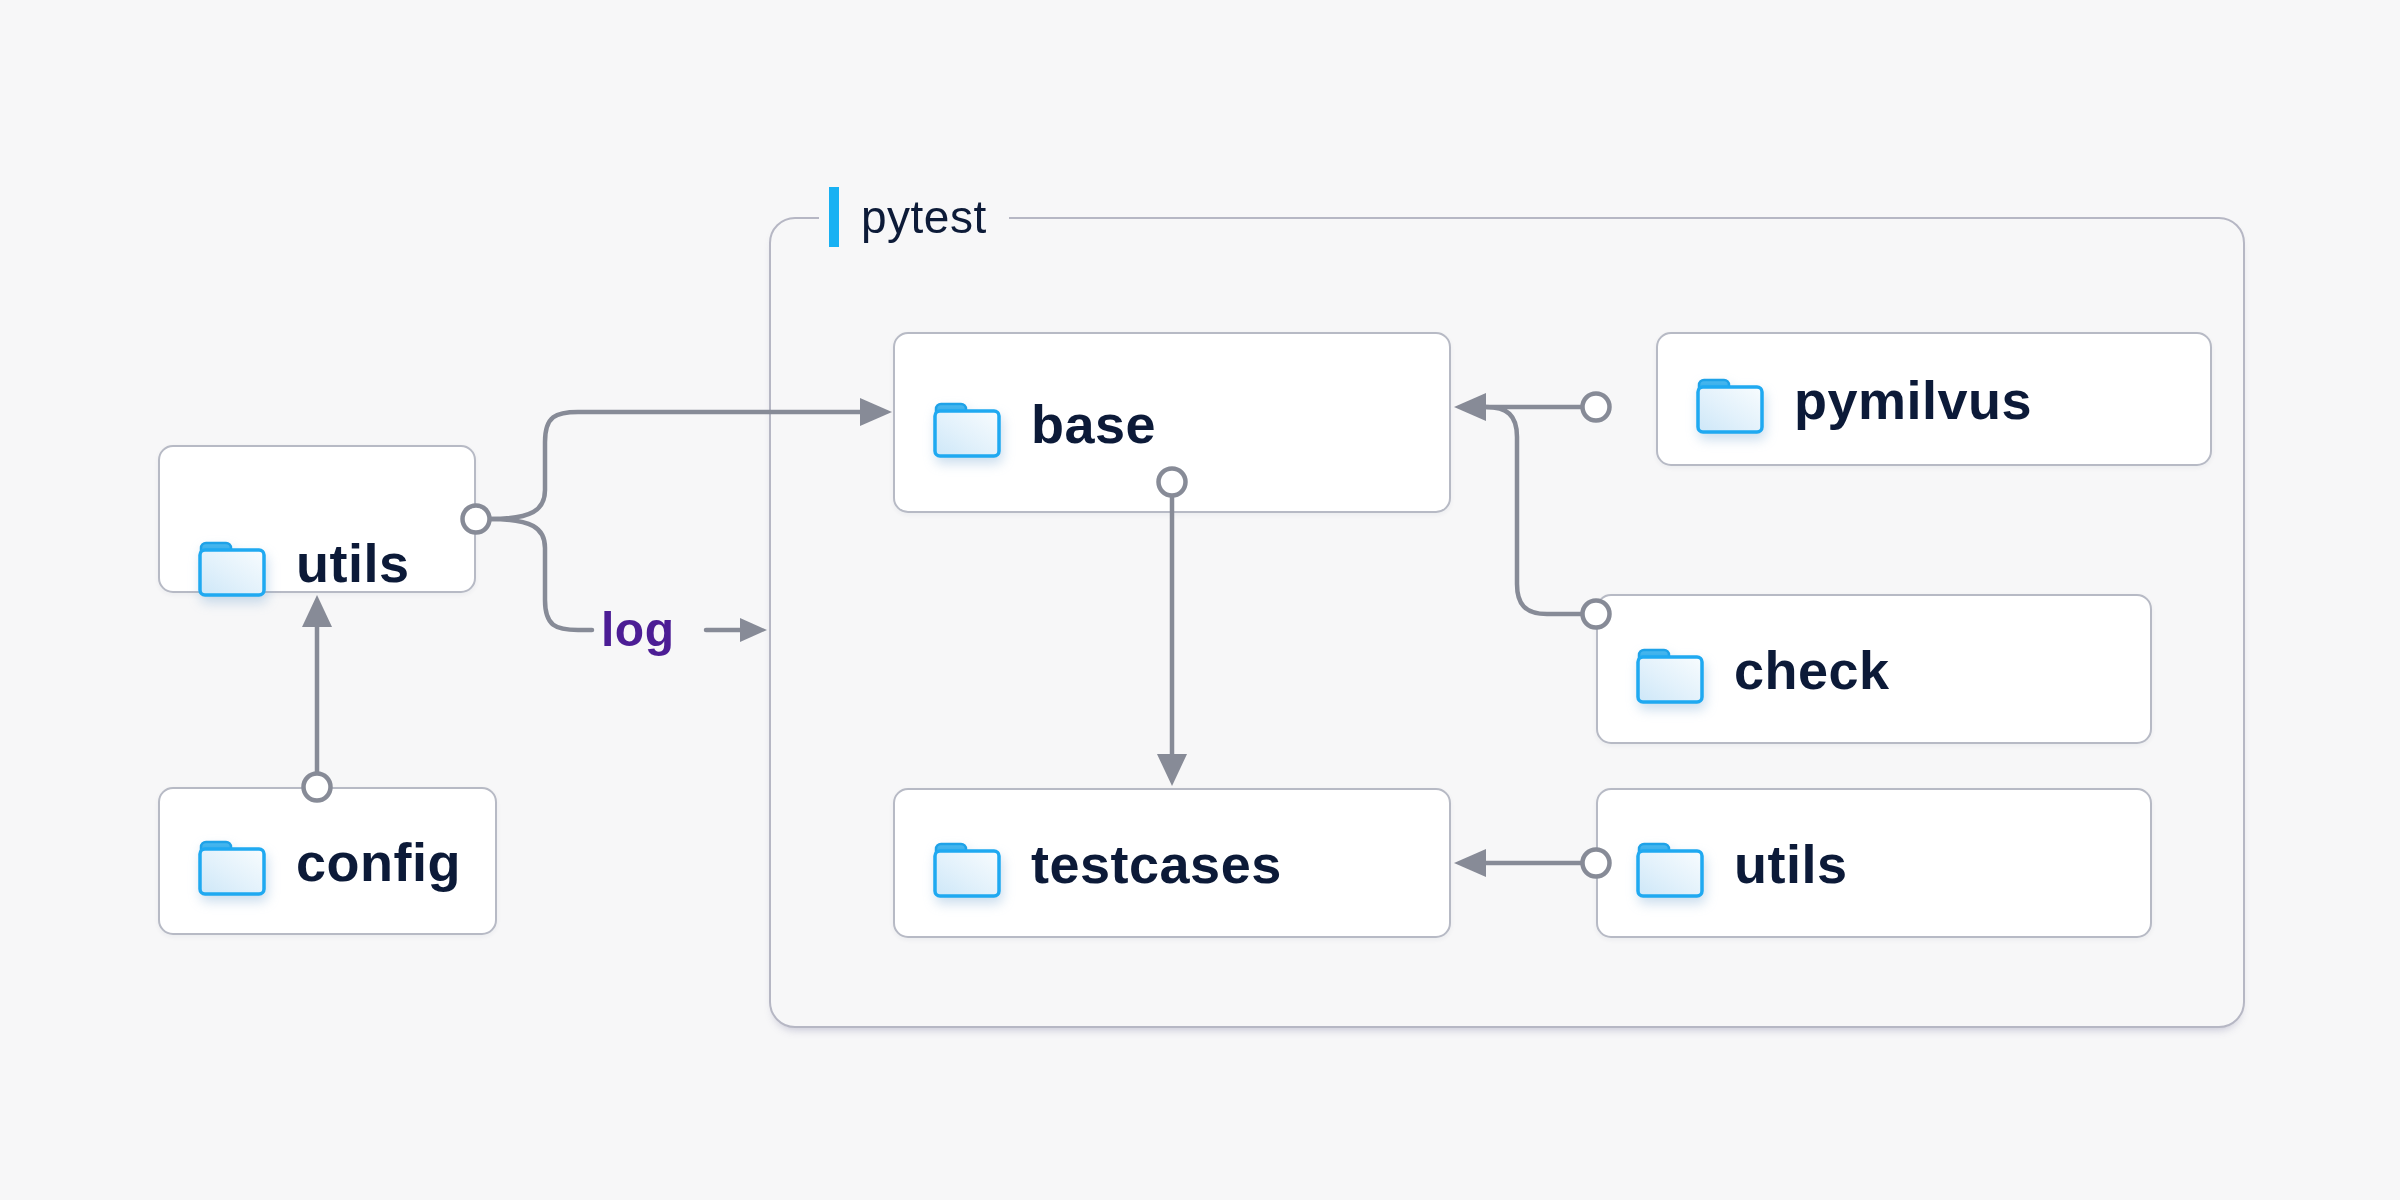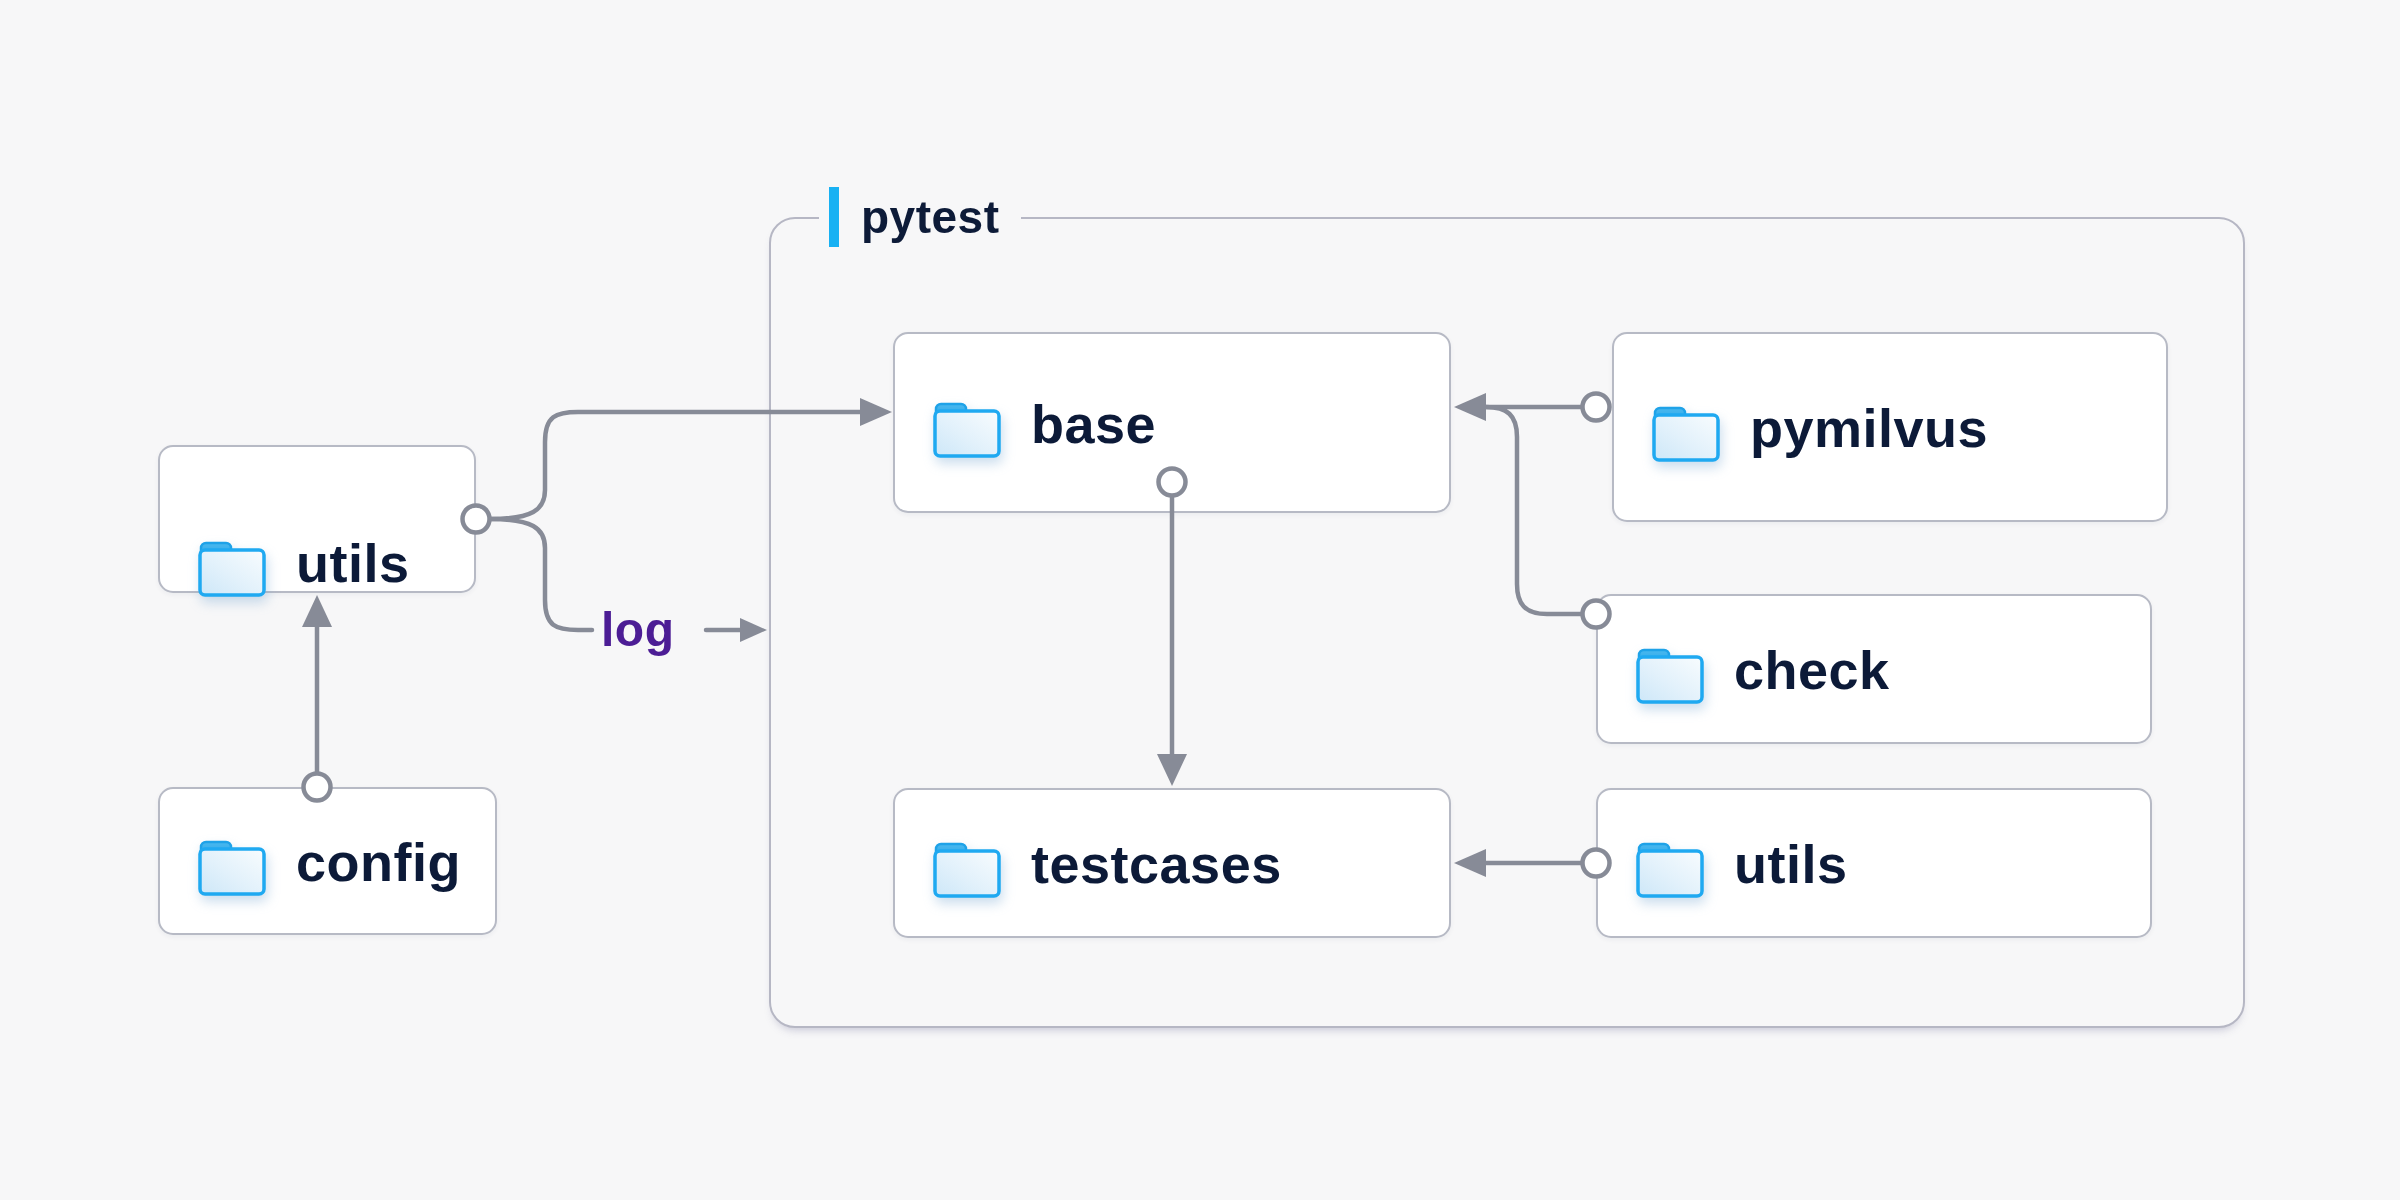--- a/index.html
+++ b/index.html
@@ -41,21 +41,21 @@
   }
   .accent-bar {
     display: inline-block;
     width: 10px;
     height: 60px;
     background: #18b1f3;
     margin-right: 22px;
   }
   .group-title {
     font-size: 46px;
-    font-weight: 700;
+    font-weight: 400;
     color: #0d1b38;
     letter-spacing: 0.5px;
   }
 
   
   .node {
     position: absolute;
     background: #ffffff;
     border: 2.5px solid #b7bac5;
     border-radius: 15px;
@@ -82,21 +82,21 @@
   .folder {
     width: 70px;
     height: 58px;
     display: inline-block;
     filter: drop-shadow(2px 6px 6px rgba(110,160,205,0.35));
   }
 
   .pos-utils     { left: 158px;  top: 445px; width: 318px; height: 148px; align-items: flex-end; }
   .pos-config    { left: 158px;  top: 787px; width: 339px; height: 148px; }
   .pos-base      { left: 893px;  top: 332px; width: 558px; height: 181px; }
-  .pos-pymilvus  { left: 1612px; top: 332px; width: 556px; height: 190px; }
+  .pos-pymilvus  { left: 1656px; top: 332px; width: 556px; height: 134px; }
   .pos-check     { left: 1596px; top: 566px; width: 556px; height: 150px; margin-top: 28px; }
   .pos-testcases { left: 893px;  top: 788px; width: 558px; height: 150px; }
   .pos-common    { left: 1596px; top: 788px; width: 556px; height: 150px; }
 
   
   .connectors {
     position: absolute;
     left: 0; top: 0;
     width: 2400px;
     height: 1200px;

